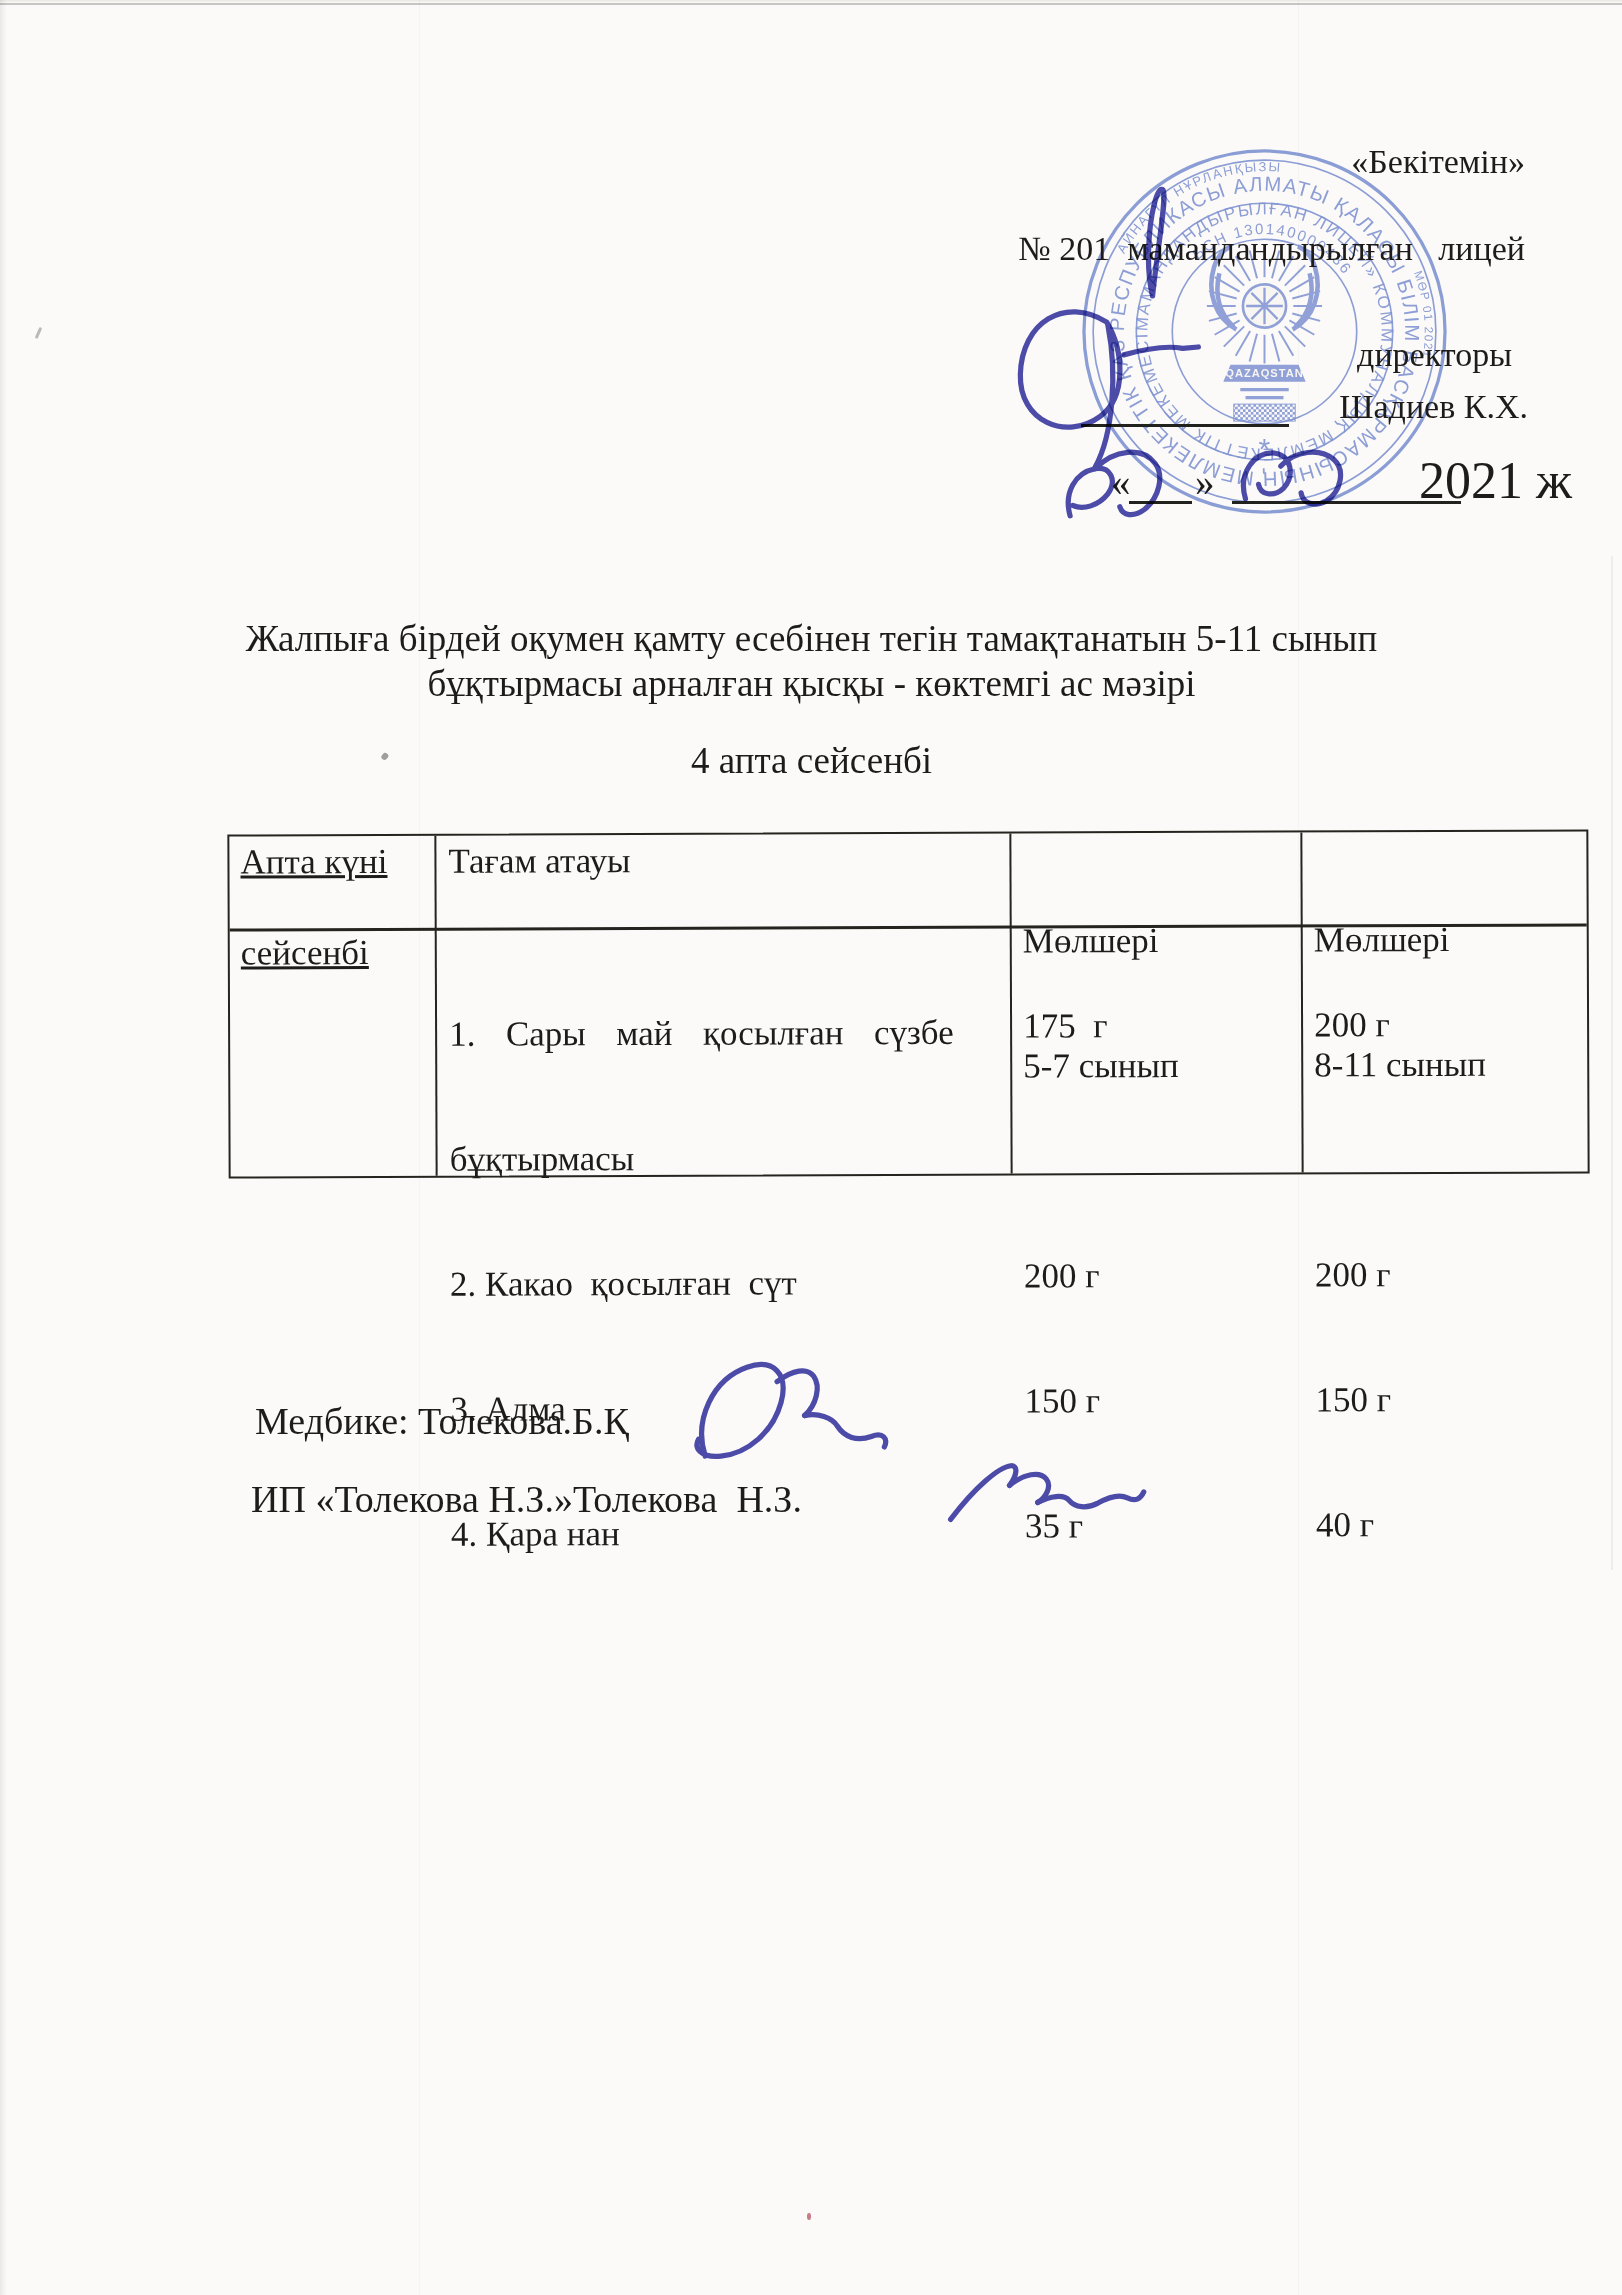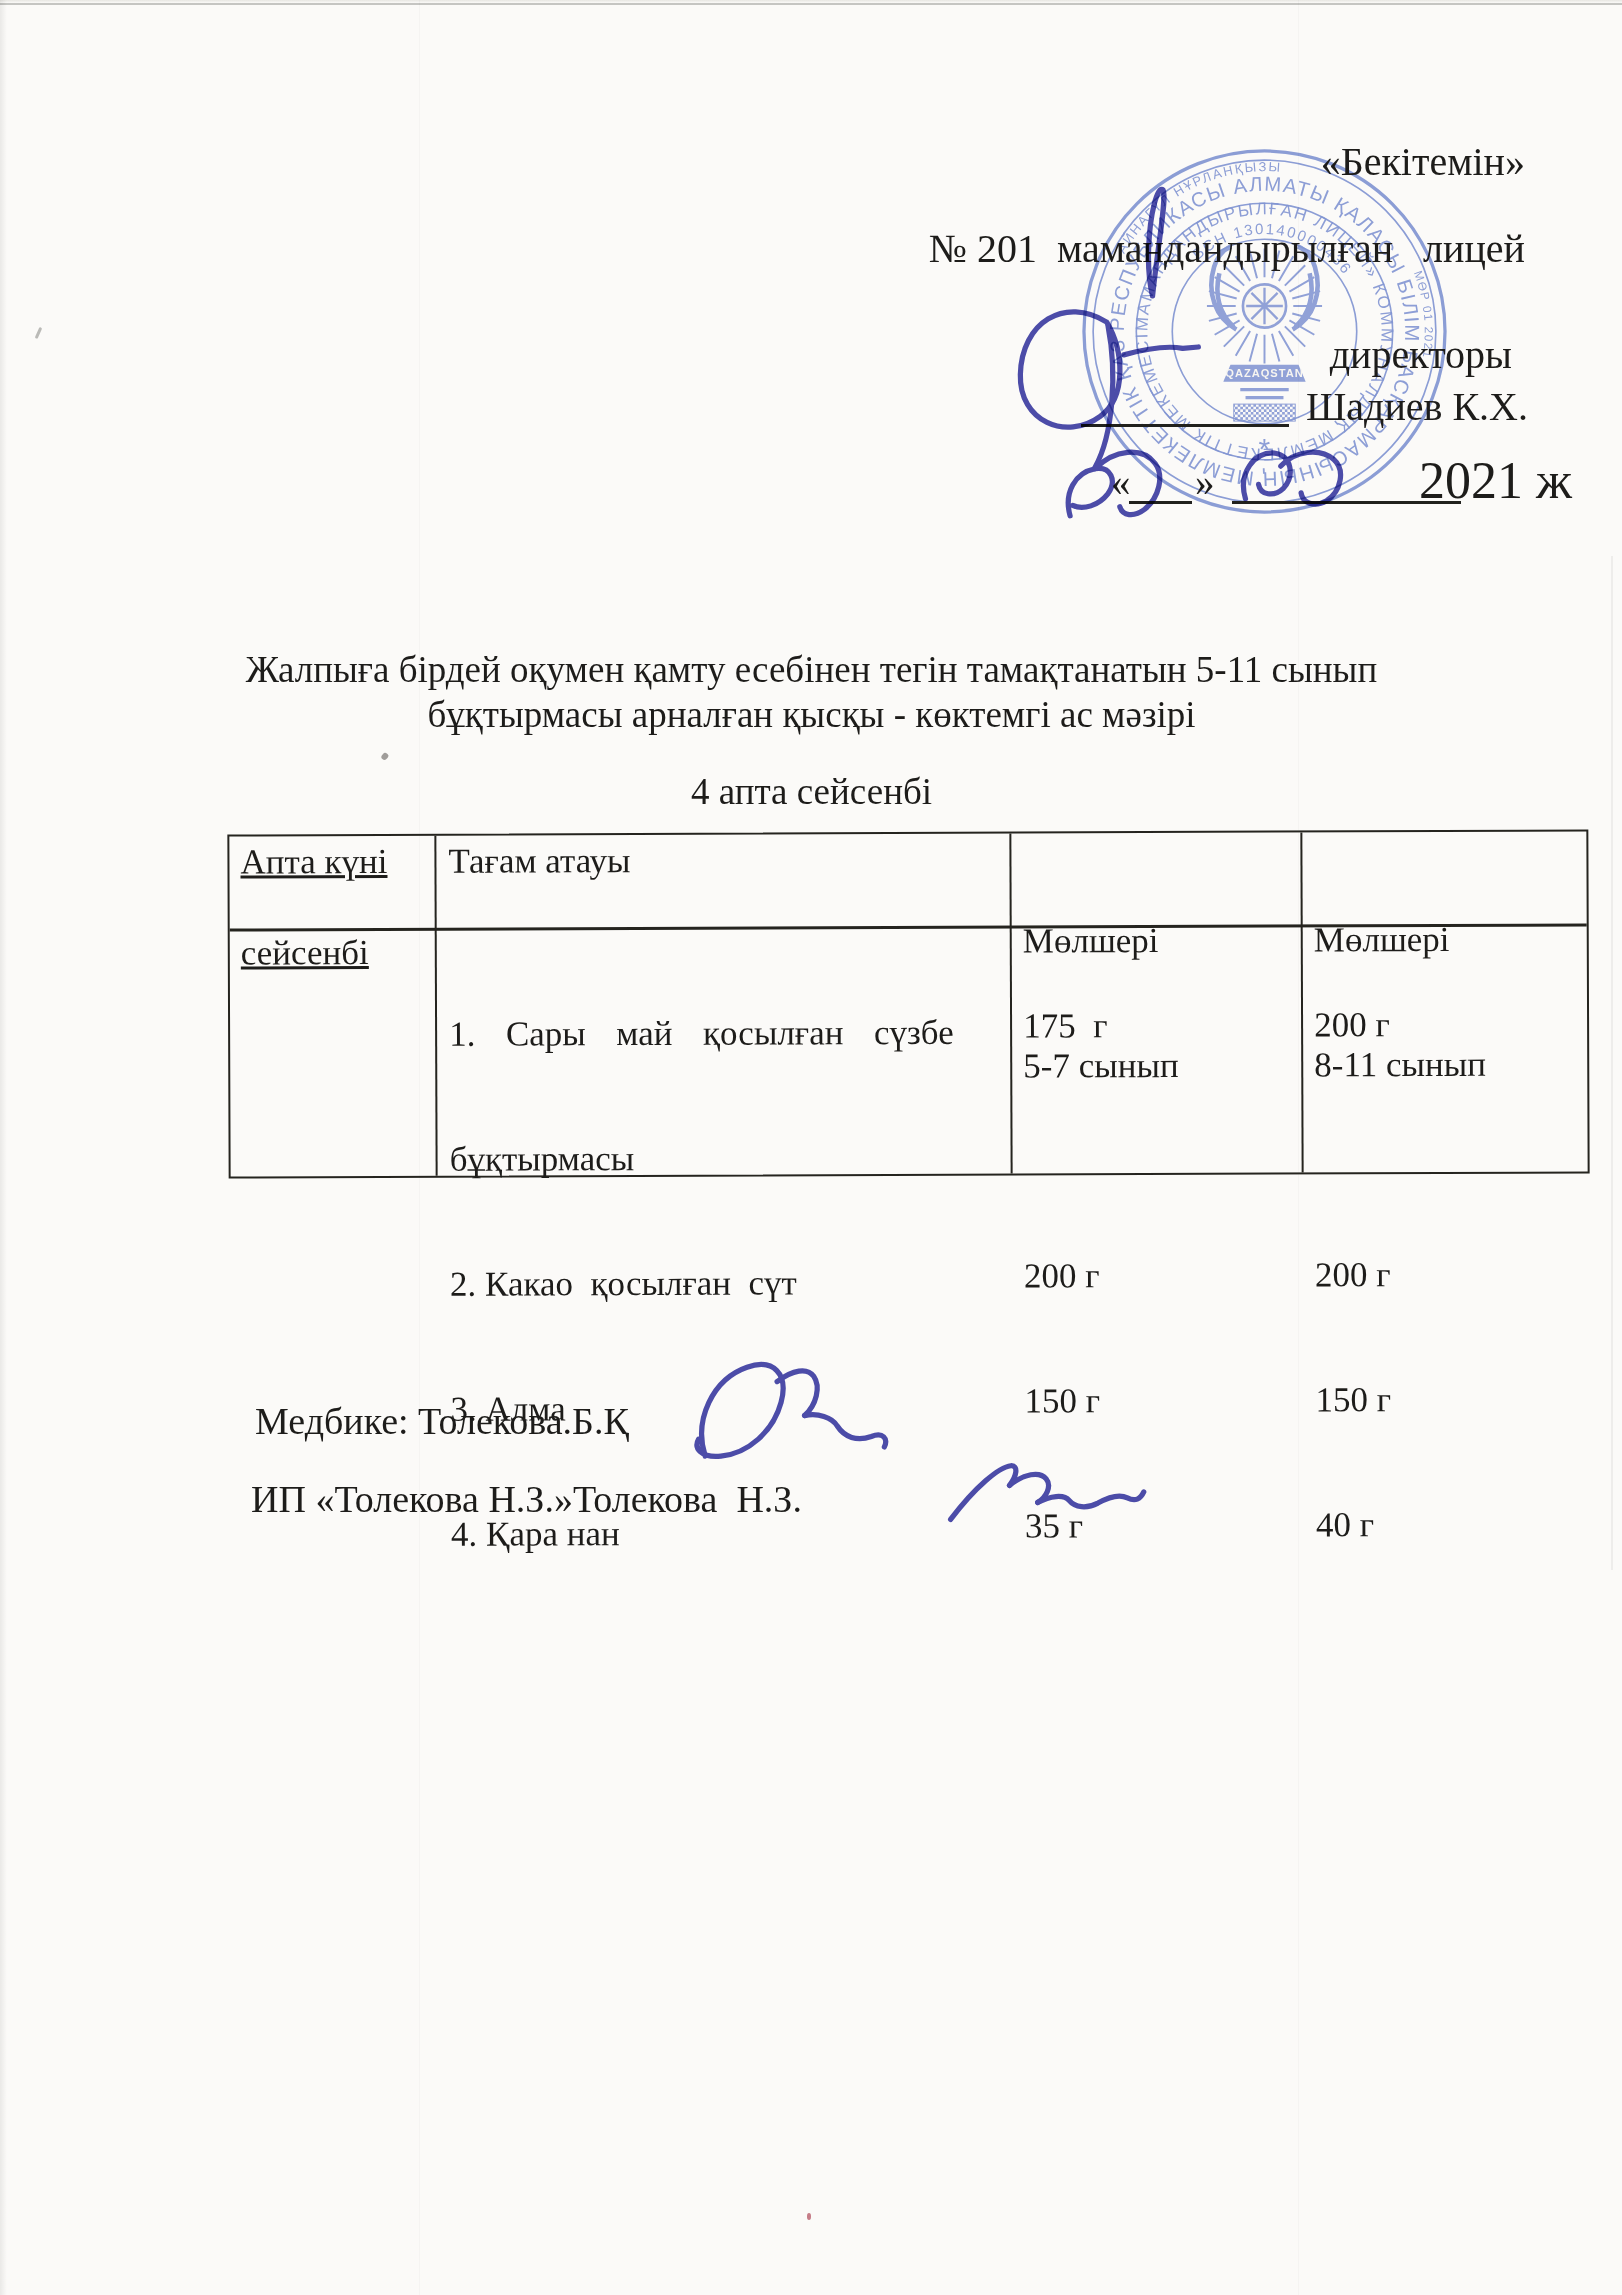--- a/index.html
+++ b/index.html
@@ -15,34 +15,34 @@
   .scan-top{left:0;top:3.3px;width:100%;height:2px;background:rgba(110,110,105,.38);}
   .scan-top2{left:0;top:0;width:100%;height:3.3px;background:linear-gradient(#e7e6e2,rgba(231,230,226,0));}
   .scan-left{left:0;top:0;width:6.5px;height:100%;background:linear-gradient(90deg,rgba(0,0,0,.07),rgba(0,0,0,0));}
   .streak1{left:419px;top:0;width:1.3px;height:100%;background:rgba(60,60,60,.03);}
   .streak2{left:1298px;top:0;width:1.3px;height:100%;background:rgba(60,60,60,.03);}
   .edge-right{left:1611px;top:556px;width:2px;height:1014px;background:rgba(0,0,0,.05);}
   .speck-a{left:37px;top:327px;width:3.3px;height:11.8px;background:#5a5a54;opacity:.4;transform:rotate(24deg);border-radius:2px;}
   .speck-b{left:382px;top:753px;width:5.9px;height:6.5px;background:#55504c;opacity:.55;border-radius:50% 40% 60% 50%;transform:rotate(40deg);}
   .speck-red{left:807px;top:2213px;width:3.9px;height:6.5px;background:#a93a4c;opacity:.65;border-radius:50%;}
   
-  .approval-line{right:98px;text-align:right;font-size:40px;line-height:39px;}
+  .approval-line{right:98px;text-align:right;font-size:34px;line-height:39px;}
   .ap1{top:142px;}
   .ap2{top:229px;}
   .ap3{top:335px;right:111px;}
   .ap-name{top:387px;right:95px;}
   .u-line{background:#21211d;height:2.6px;}
   .ul-director{left:1081px;top:424px;width:208px;}
   .ul-day{left:1129px;top:501px;width:63px;}
   .ul-month{left:1232px;top:501px;width:229px;}
   .q-open{left:1111px;top:462px;font-size:39px;line-height:39px;}
   .q-close{left:1195px;top:462px;font-size:39px;line-height:39px;}
   .ap-year{left:1419px;top:461px;font-size:52px;line-height:39px;}
   
-  .title-line{left:157px;width:1309px;text-align:center;font-size:37px;line-height:38px;margin-top:31px;}
+  .title-line{left:157px;width:1309px;text-align:center;font-size:37px;line-height:38px;}
   .t1{top:620px;}
   .t2{top:665px;}
   .t3{top:742px;}
   
   .menu-table{left:228px;top:832px;width:1357px;height:340px;border:2.6px solid #25241f;transform:rotate(-0.22deg);background:rgba(255,255,255,.0);}
   .vline{position:absolute;top:0;bottom:0;width:2px;background:#25241f;}
   .v1{left:205px;}.v2{left:780px;}.v3{left:1071px;}
   .hsep{position:absolute;left:0;right:0;top:92px;height:2.6px;background:#25241f;}
   .cell{position:absolute;font-size:35px;line-height:41px;white-space:pre-wrap;}
   .hcell{top:5.2px;}

